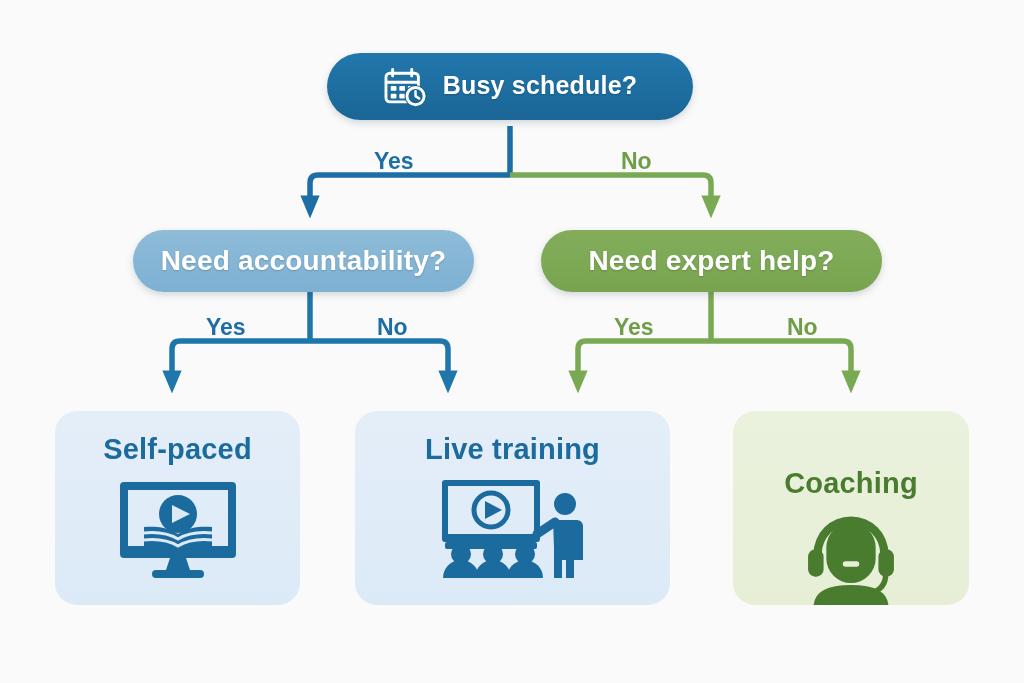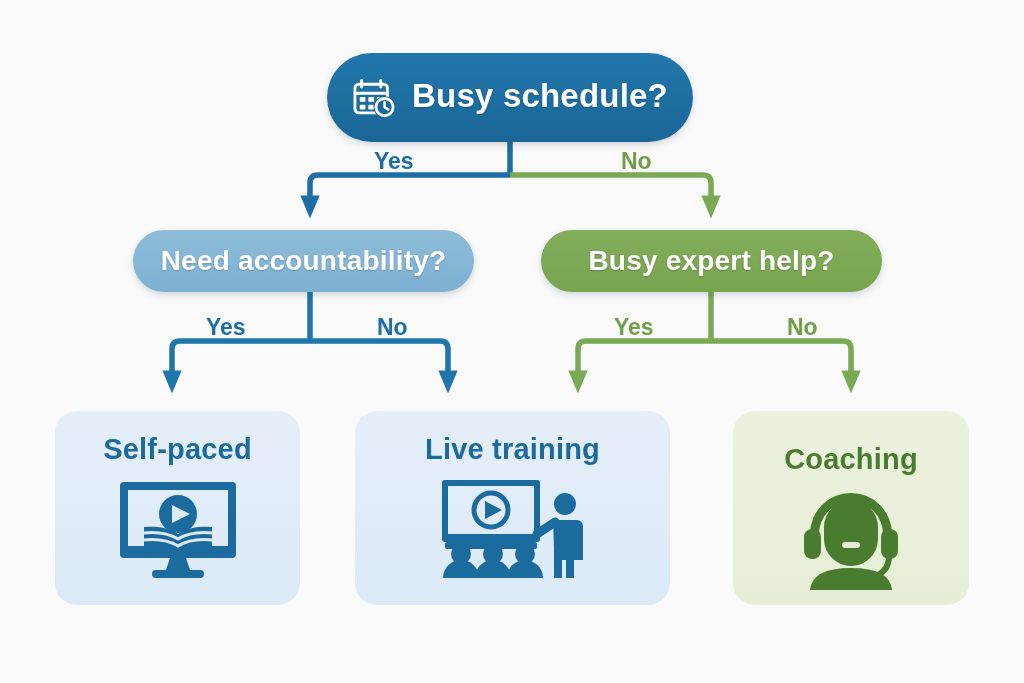--- a/index.html
+++ b/index.html
@@ -36,23 +36,23 @@
     box-sizing: border-box;
     border-radius: 999px;
     color: #ffffff;
     font-weight: 700;
     letter-spacing: .2px;
     text-shadow: 0 1px 2px rgba(0,0,0,.18);
     box-shadow: 0 3px 7px rgba(20,50,80,.17);
   }
   #node-root {
     left: 327px; top: 53px;
-    width: 366px; height: 89px;
+    width: 366px; height: 67px;
     background: linear-gradient(180deg,#2277ac 0%,#1a6696 100%);
-    font-size: 33px;
+    font-size: 25px;
     gap: 14px;
   }
   #node-root .pill-label { padding-bottom: 3px; }
   #node-accountability {
     left: 133px; top: 230px;
     width: 341px; height: 62px;
     background: linear-gradient(180deg,#8ebcd9 0%,#7db0d2 100%);
     font-size: 28px;
   }
   #node-expert {
@@ -96,21 +96,21 @@
   #card-live-training {
     left: 355px; top: 411px; width: 315px; height: 194px;
     background: linear-gradient(180deg,#e4eef9 0%,#dceaf7 100%);
   }
   #card-coaching {
     left: 733px; top: 411px; width: 236px; height: 194px;
     background: linear-gradient(180deg,#eaf1dd 0%,#e6efd6 100%);
   }
   #card-self-paced .card-title,
   #card-live-training .card-title { color: #1b6b9e; padding-top: 22px; }
-  #card-coaching .card-title { color: #4a7c2f; padding-top: 32px; }
+  #card-coaching .card-title { color: #4a7c2f; padding-top: 32px; margin-top: 24px; }
   .card-art { margin-top: 10px; }
 </style>
 </head>
 <body>
 
 <div id="canvas">
 
   <svg id="edge-layer" viewBox="0 0 1024 683" width="1024" height="683" aria-hidden="true">
     <defs>
       <marker id="arrow-blue" viewBox="0 0 12 10" refX="5" refY="5" markerWidth="4.2" markerHeight="4.2" orient="auto-start-reverse">
@@ -162,21 +162,21 @@
       <path d="M34 25.5 V30.5 L37.8 33" fill="none" stroke="#ffffff" stroke-width="2.6" stroke-linecap="round" stroke-linejoin="round"></path>
     </svg>
     <span class="pill-label">Busy schedule?</span>
   </div>
 
   <div class="node" id="node-accountability">
     <span>Need accountability?</span>
   </div>
 
   <div class="node" id="node-expert">
-    <span>Busy expert help?</span>
+    <span>Need expert help?</span>
   </div>
 
   <div class="edge-label lbl-blue" style="left:374px; top:148px;">Yes</div>
   <div class="edge-label lbl-green" style="left:621px; top:148px;">No</div>
 
   <div class="edge-label lbl-blue" style="left:206px; top:314px;">Yes</div>
   <div class="edge-label lbl-blue" style="left:377px; top:314px;">No</div>
 
   <div class="edge-label lbl-green" style="left:614px; top:314px;">Yes</div>
   <div class="edge-label lbl-green" style="left:787px; top:314px;">No</div>

